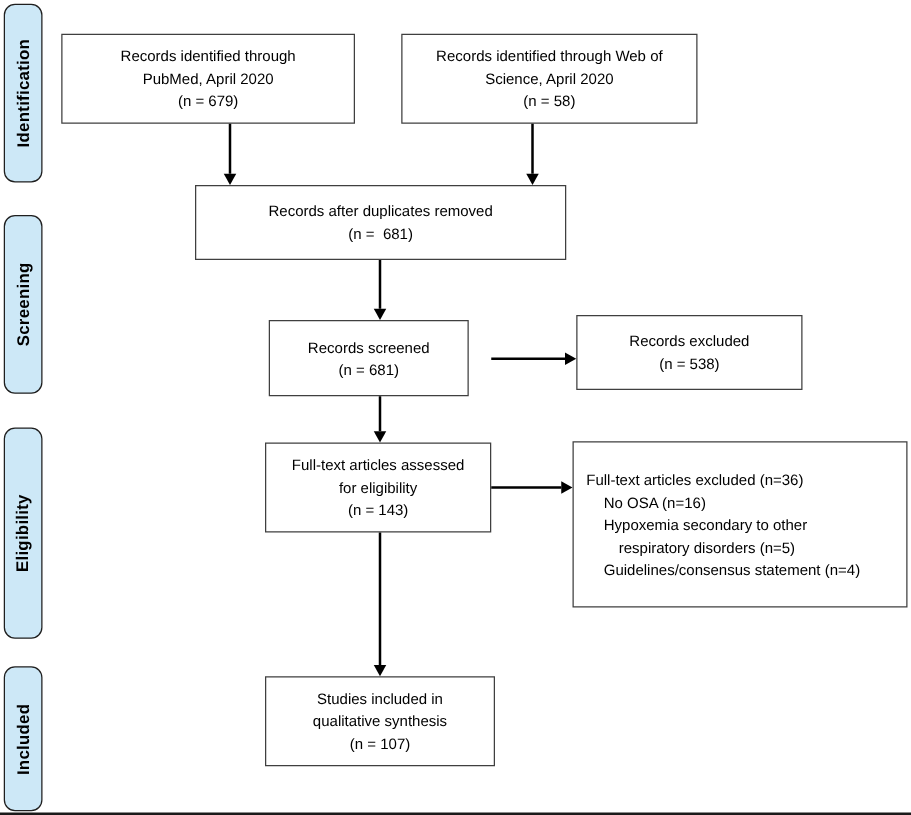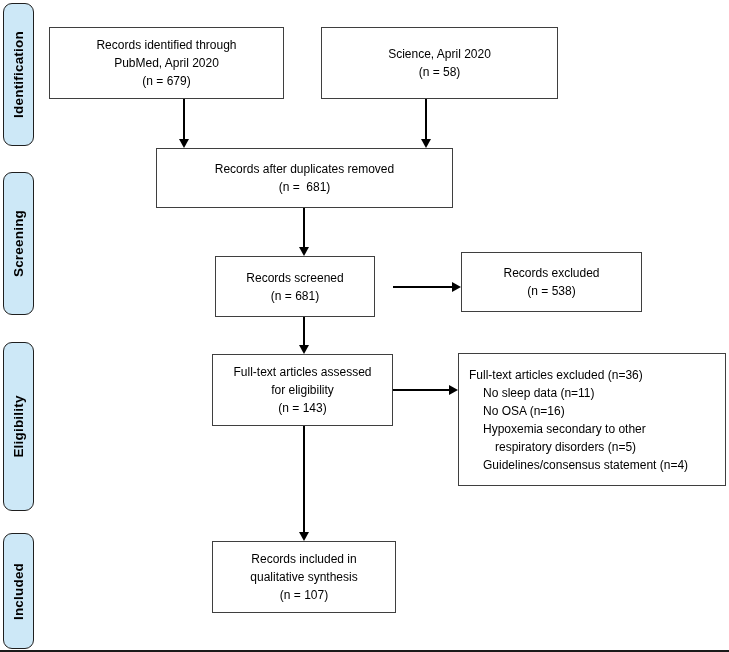--- a/index.html
+++ b/index.html
@@ -97,20 +97,21 @@
     <span>Included</span>
   </div>
 
   <div class="box center" style="left:49px;top:27px;width:235px;height:72px">
     <div class="line">Records identified through</div>
     <div class="line">PubMed, April 2020</div>
     <div class="line">(n = 679)</div>
   </div>
 
   <div class="box center" style="left:321px;top:27px;width:237px;height:72px">
+    <div class="line">Records identified through Web of</div>
     <div class="line">Science, April 2020</div>
     <div class="line">(n = 58)</div>
   </div>
 
   <div class="box center" style="left:156px;top:148px;width:297px;height:60px">
     <div class="line">Records after duplicates removed</div>
     <div class="line">(n =  681)</div>
   </div>
 
   <div class="box center" style="left:215px;top:256px;width:160px;height:61px">
@@ -124,29 +125,28 @@
   </div>
 
   <div class="box center" style="left:212px;top:354px;width:181px;height:72px">
     <div class="line">Full-text articles assessed</div>
     <div class="line">for eligibility</div>
     <div class="line">(n = 143)</div>
   </div>
 
   <div class="box left" style="left:458px;top:353px;width:268px;height:133px">
     <div class="line">Full-text articles excluded (n=36)</div>
-    <div class="line indent-1">No sleep data (n=11)</div>
     <div class="line indent-1">No OSA (n=16)</div>
     <div class="line indent-1">Hypoxemia secondary to other</div>
     <div class="line indent-2">respiratory disorders (n=5)</div>
     <div class="line indent-1">Guidelines/consensus statement (n=4)</div>
   </div>
 
   <div class="box center" style="left:212px;top:541px;width:184px;height:72px">
-    <div class="line">Records included in</div>
+    <div class="line">Studies included in</div>
     <div class="line">qualitative synthesis</div>
     <div class="line">(n = 107)</div>
   </div>
 
   <div class="vline" style="left:183px;top:99px;height:40px"></div>
   <div class="head-down" style="left:179px;top:139px"></div>
 
   <div class="vline" style="left:425px;top:99px;height:40px"></div>
   <div class="head-down" style="left:421px;top:139px"></div>
 

